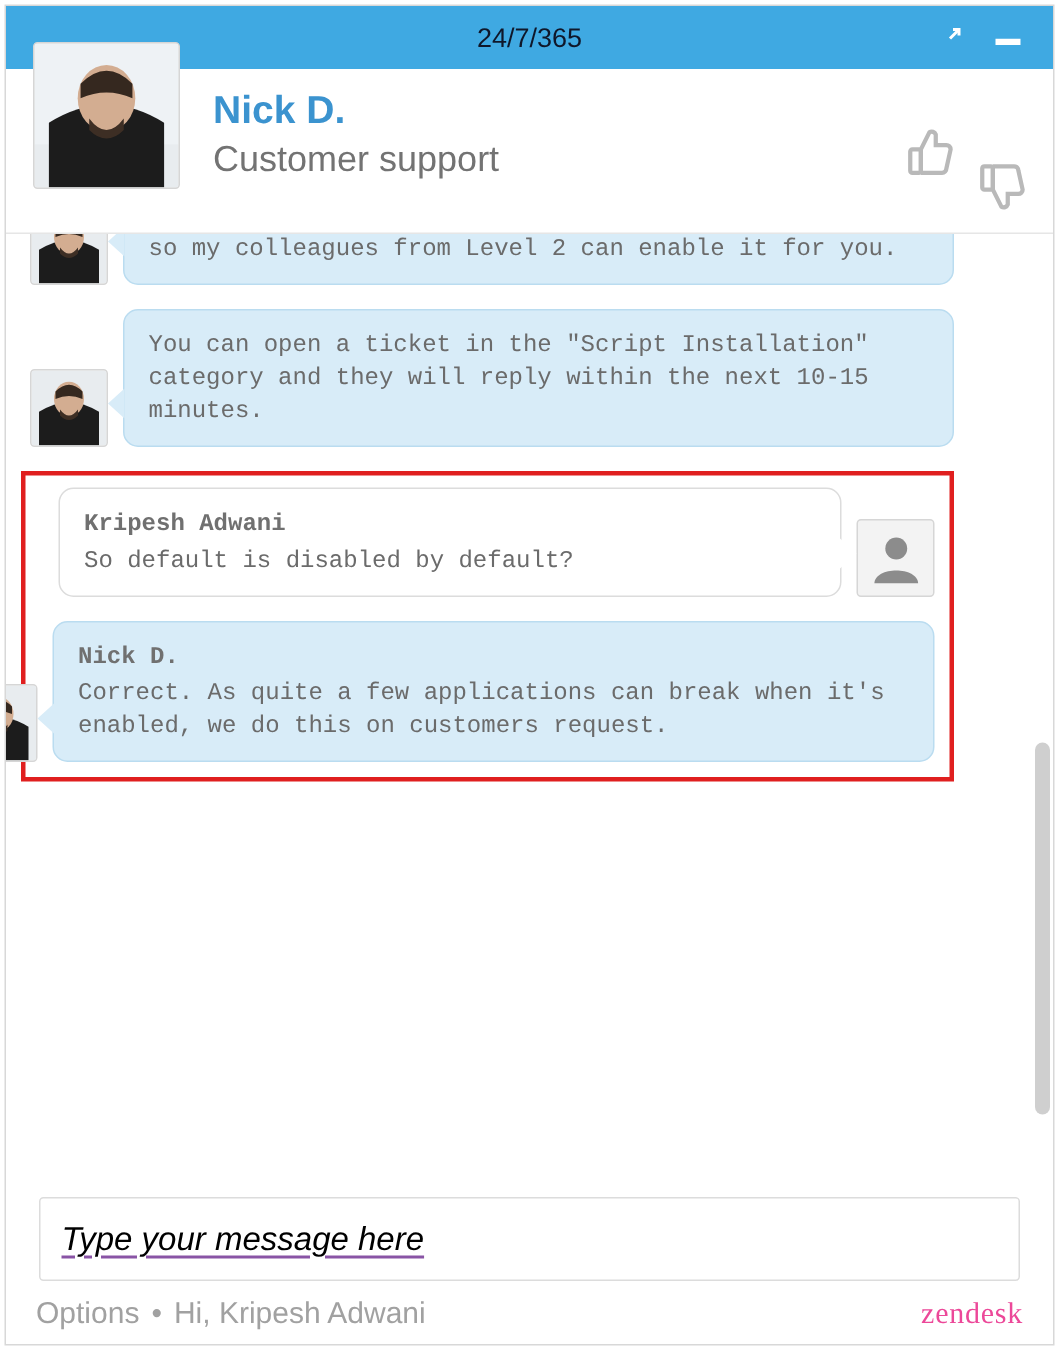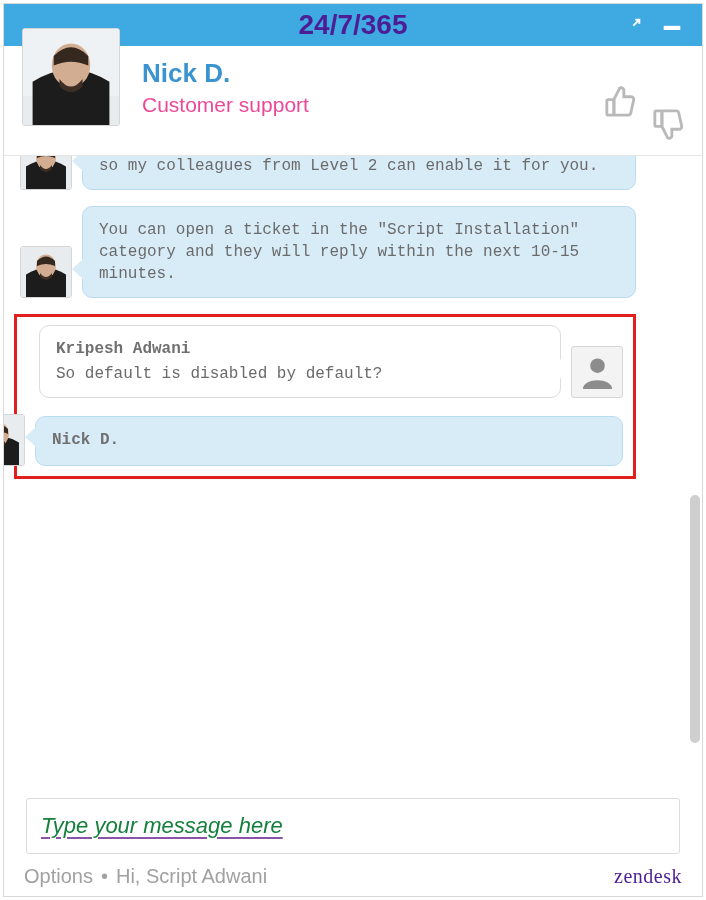--- a/index.html
+++ b/index.html
@@ -23,23 +23,23 @@
     }
     .title-bar {
       height: 42px;
       background: #3fa9e2;
       display: flex;
       align-items: center;
       justify-content: center;
       position: relative;
     }
     .title-bar-text {
-      color: #4c1d95;
-      font-weight: 700;
-      font-size: 28px;
+      color: #0f172a;
+      font-weight: 400;
+      font-size: 18px;
     }
     .title-bar-controls {
       position: absolute;
       right: 20px;
       top: 50%;
       transform: translateY(-50%);
       display: flex;
       gap: 20px;
       align-items: center;
     }
@@ -62,21 +62,21 @@
       background: #eee;
       overflow: hidden;
       position: absolute;
       left: 18px;
       top: -18px;
       z-index: 5;
     }
     .agent-avatar-large svg { width:100%; height:100%; display:block; }
     .agent-info { margin-left: 120px; }
     .agent-name { color:#3b93cf; font-size:26px; font-weight:700; margin-top:2px; }
-    .agent-role { color:#ec4899; font-size:21px; margin-top:4px; }
+    .agent-role { color:#737373; font-size:24px; margin-top:4px; }
     .rating-buttons {
       position: absolute;
       right: 16px;
       top: 38px;
       display: flex;
       gap: 14px;
     }
     .thumb { color:#b9b9b9; cursor:pointer; }
 
     .chat-body {
@@ -144,38 +144,38 @@
     .input-area { padding: 6px 22px 2px 22px; }
     .input-box {
       border:1px solid #dcdcdc;
       border-radius:3px;
       padding: 14px 14px;
       color:#9a9a9a;
       font-size:22px;
       font-style:italic;
     }
     .input-underline {
-      color:#15803d;
+      color:#000000;
       text-decoration: underline;
       text-decoration-color:#8954a5;
       text-decoration-thickness:2px;
       text-underline-offset:4px;
     }
 
     .footer {
       height: 40px;
       padding: 0 20px;
       display: flex;
       align-items: center;
       color:#a1a1a1;
       font-size:20px;
       position: relative;
     }
     .footer .dot { margin: 0 8px; }
-    .footer .brand { position:absolute; right: 20px; font-family: Georgia, serif; letter-spacing: 0.5px; color:#4c1d95;margin-left:40px;}
+    .footer .brand { position:absolute; right: 20px; font-family: Georgia, serif; letter-spacing: 0.5px; color:#ec4899;margin-left:40px;}
 
     .scrollbar-track {
       position:absolute; right:2px; top:150px; bottom:122px; width:10px;
       background: transparent;
     }
     .scrollbar-thumb {
       position:absolute; left:0; right:0; top:55%; height:40%;
       background:#cfcfcf; border-radius:6px;
     }
   </style>
@@ -286,37 +286,38 @@
           <svg viewBox="0 0 100 100">
               <rect width="100" height="100" fill="#e8ecef"></rect>
               <path d="M10 100 L10 55 Q50 30 90 55 L90 100 Z" fill="#1c1c1c"></path>
               <ellipse cx="50" cy="38" rx="20" ry="23" fill="#d3ad91"></ellipse>
               <path d="M32 28 Q50 10 68 28 L68 38 Q50 30 32 38 Z" fill="#35281f"></path>
               <path d="M38 52 Q50 68 62 52 L62 60 Q50 72 38 60 Z" fill="#3d2e24"></path>
             </svg>
         </div>
         <div class="bubble agent">
           <div class="name">Nick D.</div>
+          <span>Correct. As quite a few applications can break when it's enabled, we do this on customers request.</span>
         </div>
       </div>
 
     </div>
 
   </div>
 
   <div class="input-area">
     <div class="input-box">
       <span class="input-underline">Type your message here</span>
     </div>
   </div>
 
   <div class="footer">
     <span>Options</span>
     <span class="dot">•</span>
-    <span>Hi, Script Adwani</span>
+    <span>Hi, Kripesh Adwani</span>
     <span class="brand">zendesk</span>
   </div>
 
   <div class="scrollbar-track">
     <div class="scrollbar-thumb"></div>
   </div>
 
 </div>
 
 </body></html>

